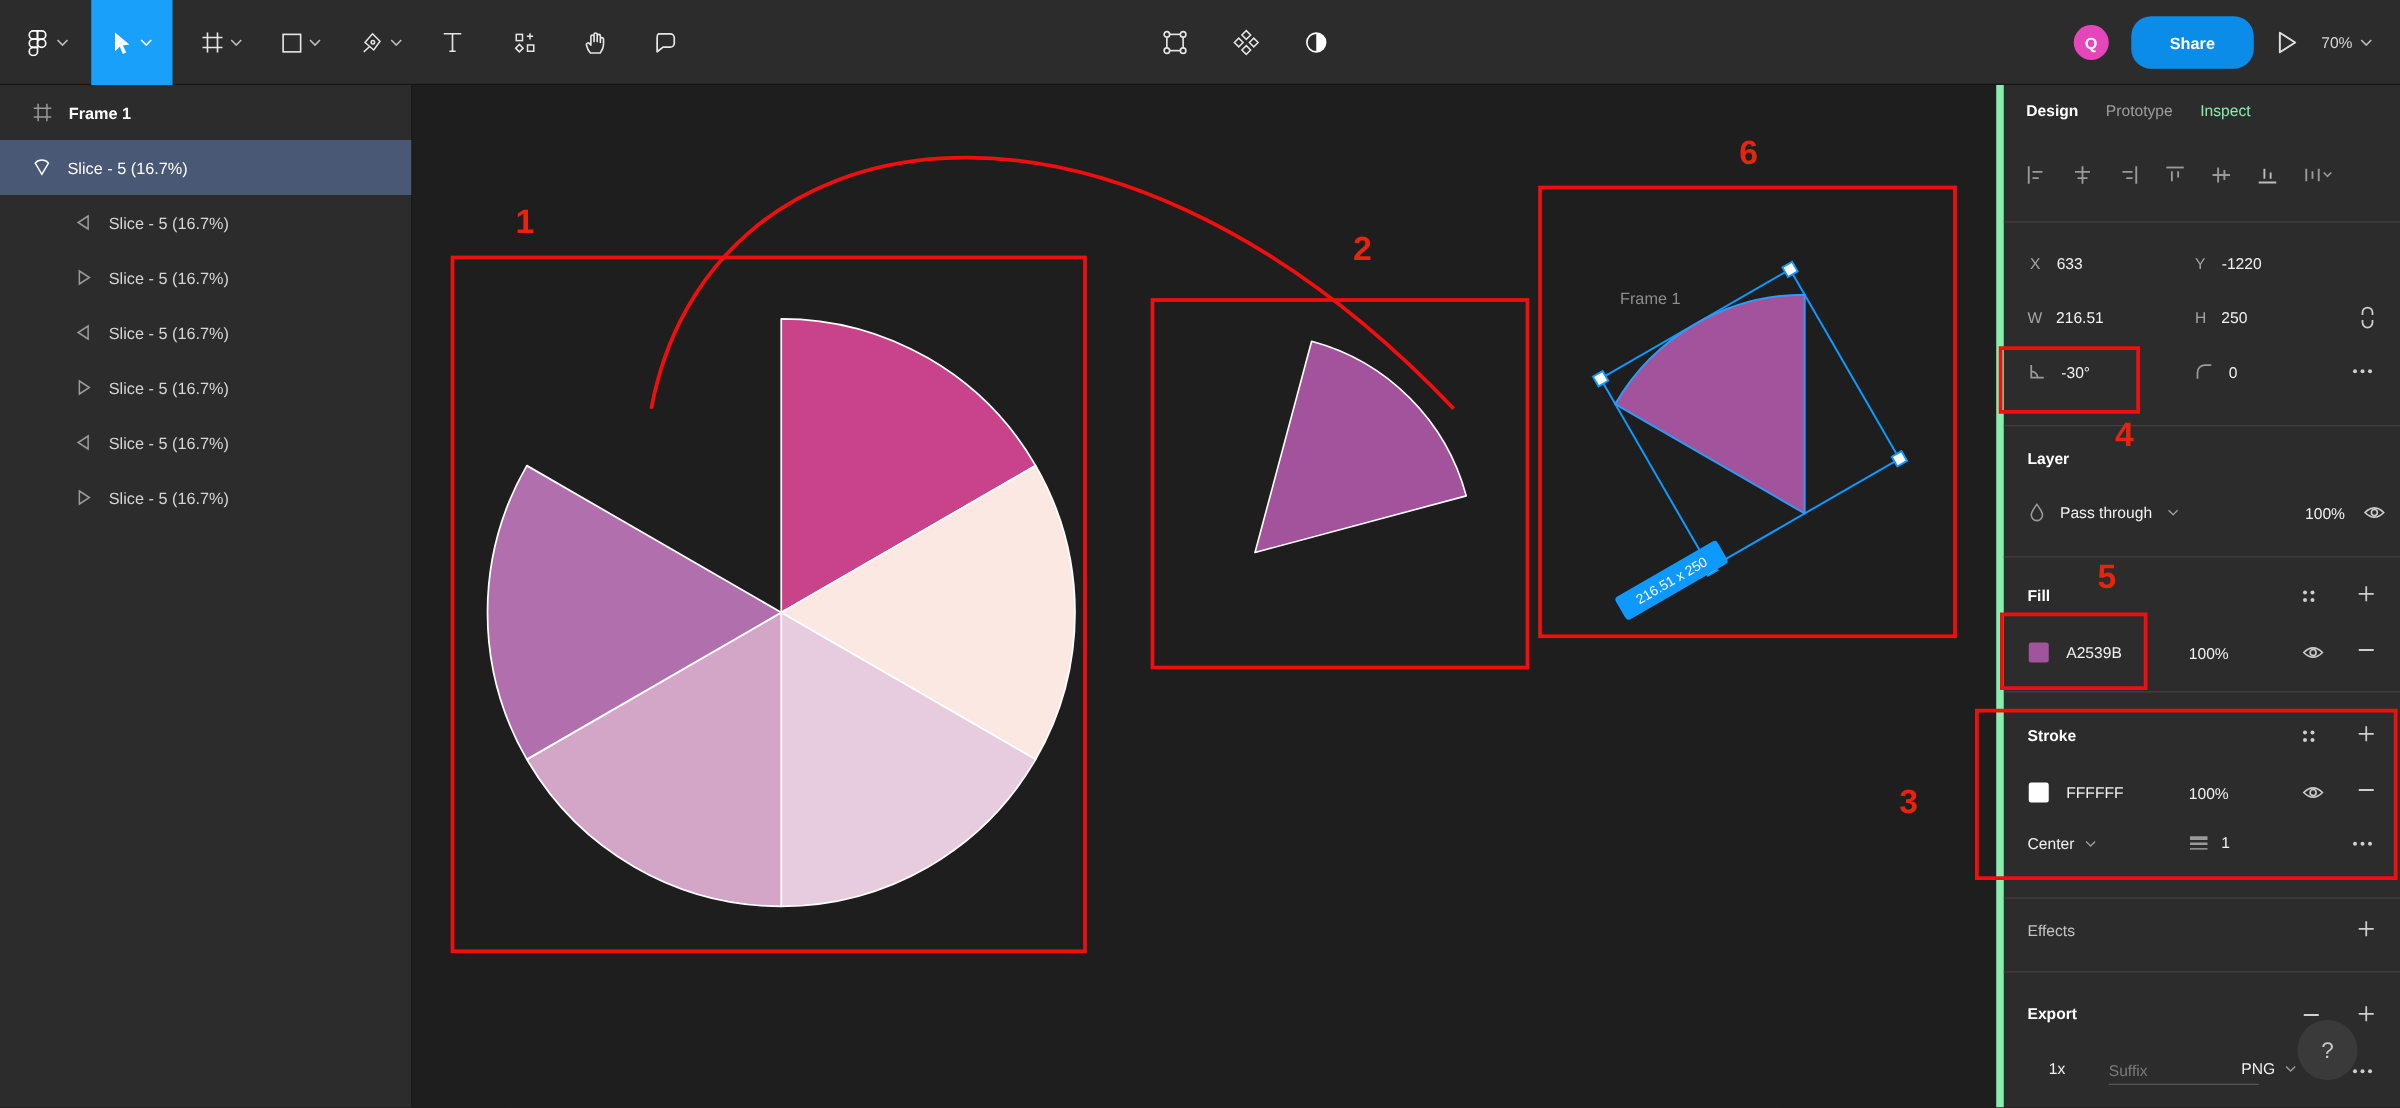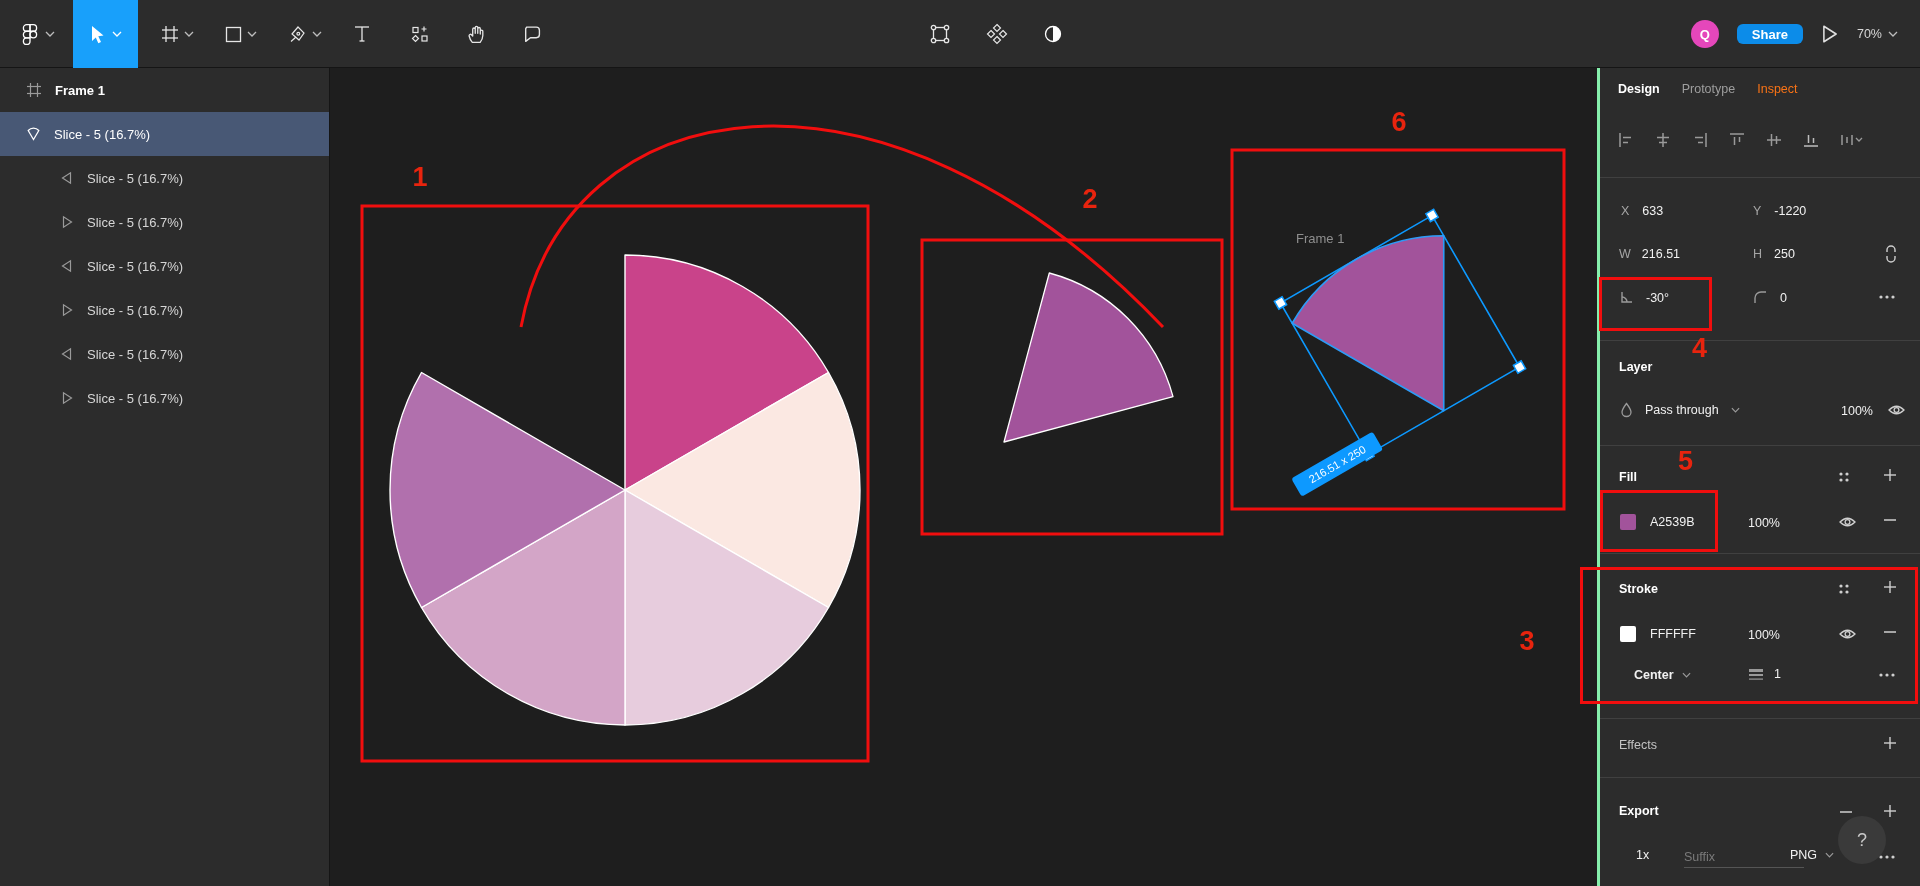--- a/index.html
+++ b/index.html
@@ -11,21 +11,21 @@
   #toolbar { position:absolute; left:0; top:0; width:1920px; height:68px;
     background:#2c2c2c; border-bottom:1px solid #151515; z-index:20; }
   .tbtn { position:absolute; top:0; height:68px; display:flex; align-items:center;
     justify-content:center; }
   .tool-active { background:#18a0fb; }
   .chev { display:inline-block; margin-left:5px; }
   .tb-right { position:absolute; top:0; right:0; height:68px; display:flex;
     align-items:center; gap:18px; padding-right:22px; }
   #avatar { width:28px; height:28px; border-radius:50%; color:#fff; font-weight:bold;
     font-size:13px; display:flex; align-items:center; justify-content:center; }
-  #share-btn { height:20px; padding:0 15px; border:none; border-radius:6px;
+  #share-btn { height:42px; padding:0 31px; border:none; border-radius:16px;
     color:#fff; font-size:13px; font-weight:bold; cursor:pointer;
     font-family:"Liberation Sans",sans-serif; }
   #zoom-ctrl { color:#d7d7d7; font-size:12.5px; display:flex; align-items:center; gap:6px; }
 
   
   #left-panel { position:absolute; left:0; top:68px; width:330px; height:818px;
     background:#2c2c2c; border-right:1px solid #151515; z-index:10; }
   #lp-header { position:relative; height:52px; border-bottom:1px solid #404040;
     display:flex; align-items:center; padding-left:24px; }
   .lp-tab { font-size:13px; margin-right:26px; }
@@ -35,21 +35,21 @@
     display:flex; align-items:center; gap:7px; }
   .lp-row { position:relative; height:44px; display:flex; align-items:center;
     padding-left:26px; color:#e4e4e4; font-size:13px; gap:13px; }
   .lp-row .rlabel { white-space:nowrap; }
   .row-selected { background:#485875; }
   .lp-sub { padding-left:60px; color:#d6d6d6; }
   .bold { font-weight:bold; color:#fff; }
 
   
   #right-panel { position:absolute; left:1597px; top:68px; width:323px; height:818px;
-    background:#2c2c2c; border-left:3px solid #86efac; z-index:10; font-size:12.5px; }
+    background:#2c2c2c; border-left:6px solid #86efac; z-index:10; font-size:12.5px; }
   .rp-div { position:absolute; left:0; width:323px; height:1px; background:#404040; }
   .rp-abs { position:absolute; display:flex; align-items:center; }
   .rp-label { color:#a5a5a5; }
   .rp-val { color:#f1f1f1; }
   .rp-head { color:#fff; font-weight:bold; font-size:12.5px; }
   .swatch { width:16px; height:16px; border-radius:2px; display:inline-block; }
   .ricon { display:flex; align-items:center; justify-content:center; }
   #suffix-input { position:absolute; left:84px; top:778px; width:120px; background:transparent;
     border:none; border-bottom:1px solid #555; color:#ddd; font-size:12.5px; height:22px;
     font-family:"Liberation Sans",sans-serif; }
@@ -308,21 +308,21 @@
       <text x="1399" y="131">6</text>
       <text x="1527" y="650">3</text>
     </g>
   </svg>
 
   <div id="right-panel">
 
     <div class="rp-abs" style="left:18px;top:14px;gap:22px;">
       <span class="rp-head">Design</span>
       <span style="color:#9e9e9e;">Prototype</span>
-      <span style="color:#f97316;">Inspect</span>
+      <span style="color:#86efac;">Inspect</span>
     </div>
 
     <div class="rp-abs" style="left:18px;top:64px;gap:21px;">
       <svg width="16" height="16" viewBox="0 0 16 16">
           <g stroke="#9a9a9a" stroke-width="1.5">
             <line x1="2" y1="1" x2="2" y2="15"></line>
             <line x1="5" y1="5.5" x2="13" y2="5.5"></line>
             <line x1="5" y1="10.5" x2="10" y2="10.5"></line>
           </g>
         </svg>
@@ -508,21 +508,21 @@
       <svg width="17" height="12" viewBox="0 0 17 12">
           <path d="M1,6 Q8.5,-1.5 16,6 Q8.5,13.5 1,6 Z" fill="none" stroke="#cfcfcf" stroke-width="1.3"></path>
           <circle cx="8.5" cy="6" r="2.4" fill="none" stroke="#cfcfcf" stroke-width="1.3"></circle>
         </svg>
     </div>
     <div class="rp-abs ricon" style="left:283px;top:562px;">
       <svg width="14" height="4" viewBox="0 0 14 4">
           <line x1="1" y1="2" x2="13" y2="2" stroke="#cfcfcf" stroke-width="1.5"></line>
         </svg>
     </div>
-    <div class="rp-abs" style="left:34px;top:600px;gap:8px;font-weight:bold;">
+    <div class="rp-abs" style="left:19px;top:600px;gap:8px;">
       <span class="rp-val">Center</span>
       <svg width="9" height="6" viewBox="0 0 10 6">
           <polyline points="1,1 5,5 9,1" fill="none" stroke="#9a9a9a" stroke-width="1.3"></polyline>
         </svg>
     </div>
     <div class="rp-abs" style="left:148px;top:599px;gap:10px;">
       <svg width="16" height="13" viewBox="0 0 16 13">
         <g fill="#9a9a9a">
             <rect x="1" y="1" width="14" height="3"></rect>
             <rect x="1" y="6" width="14" height="2"></rect>

